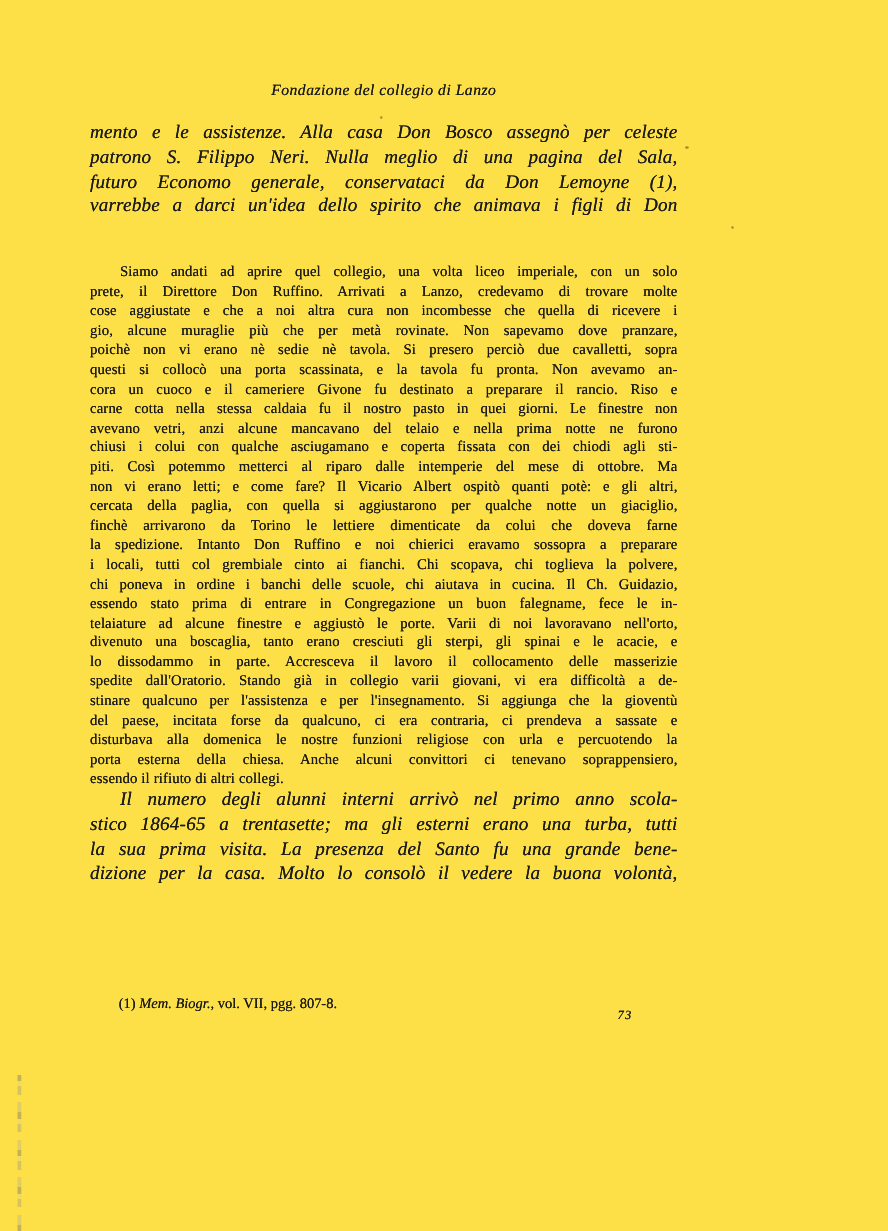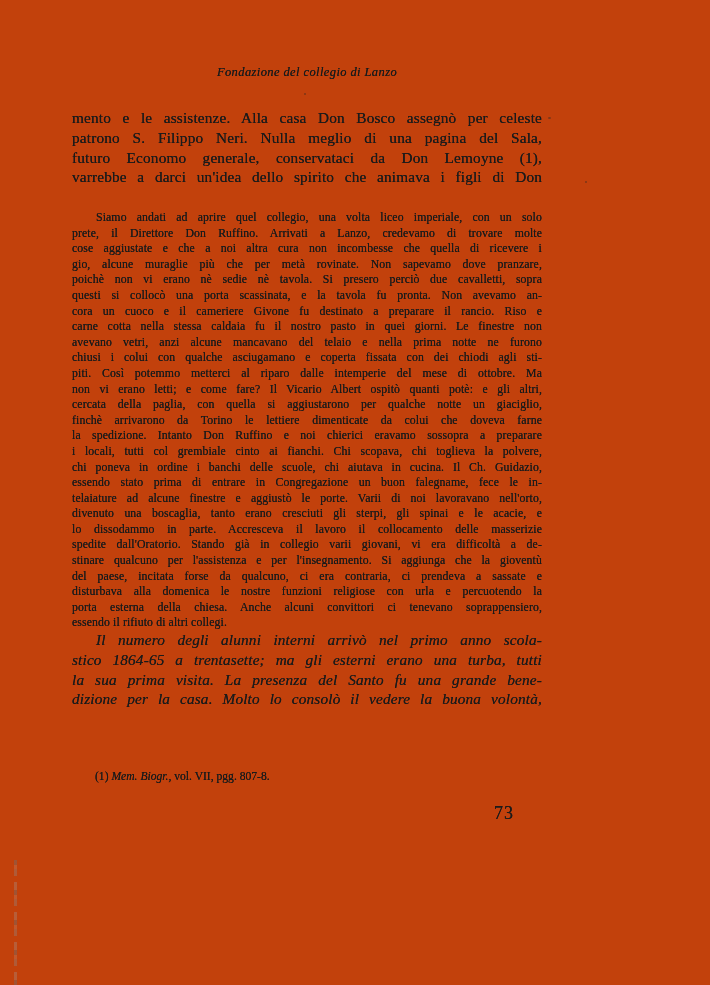--- a/index.html
+++ b/index.html
@@ -7,21 +7,21 @@
   body {
     width: 710px; height: 985px;
     background: #ffffff;
     font-family: "Liberation Serif", "DejaVu Serif", serif;
     color: #1b1b1b;
     position: relative;
     overflow: hidden;
   }
   .page {
     position: absolute; inset: 0;
-    background: #c2410c;
+    background: #fde047;
   }
   .col {
     position: absolute;
     left: 72px;
     width: 470px;
   }
   .running-header {
     top: 65px;
     text-align: center;
     font-style: italic;
@@ -29,48 +29,49 @@
     line-height: 15px;
     letter-spacing: 0.4px;
     text-shadow: 0 0 0.4px currentColor;
   }
   .para {
     font-size: 15.3px;
     line-height: 19.8px;
     letter-spacing: 0.15px;
     text-shadow: 0 0 0.35px currentColor;
   }
-  .para-1 { top: 108px; }
+  .para-1 { top: 96px; font-style: italic; }
   .para-2 { top: 630px; font-style: italic; }
   .block-quote {
     top: 210px;
     font-size: 11.8px;
     line-height: 15.6px;
     letter-spacing: 0.1px;
     text-shadow: 0 0 0.3px currentColor;
   }
   .tline {
     text-align: justify;
     text-align-last: justify;
   }
   .tline.last { text-align-last: left; }
   .tline.indent { text-indent: 24px; }
   .footnote {
-    top: 770px;
+    top: 796px;
     font-size: 11.6px;
     line-height: 14px;
     padding-left: 23px;
     text-shadow: 0 0 0.3px currentColor;
   }
   .footnote .work { font-style: italic; }
   .page-number {
     position: absolute;
     left: 494px;
     top: 804px;
-    font-size: 18px;
+    font-style: italic;
+    font-size: 10px;
     line-height: 18px;
     letter-spacing: 1px;
     text-shadow: 0 0 0.4px currentColor;
   }
   
   .scan-line {
     position: absolute;
     left: 14px; top: 860px;
     width: 3px; height: 125px;
     background: repeating-linear-gradient(

